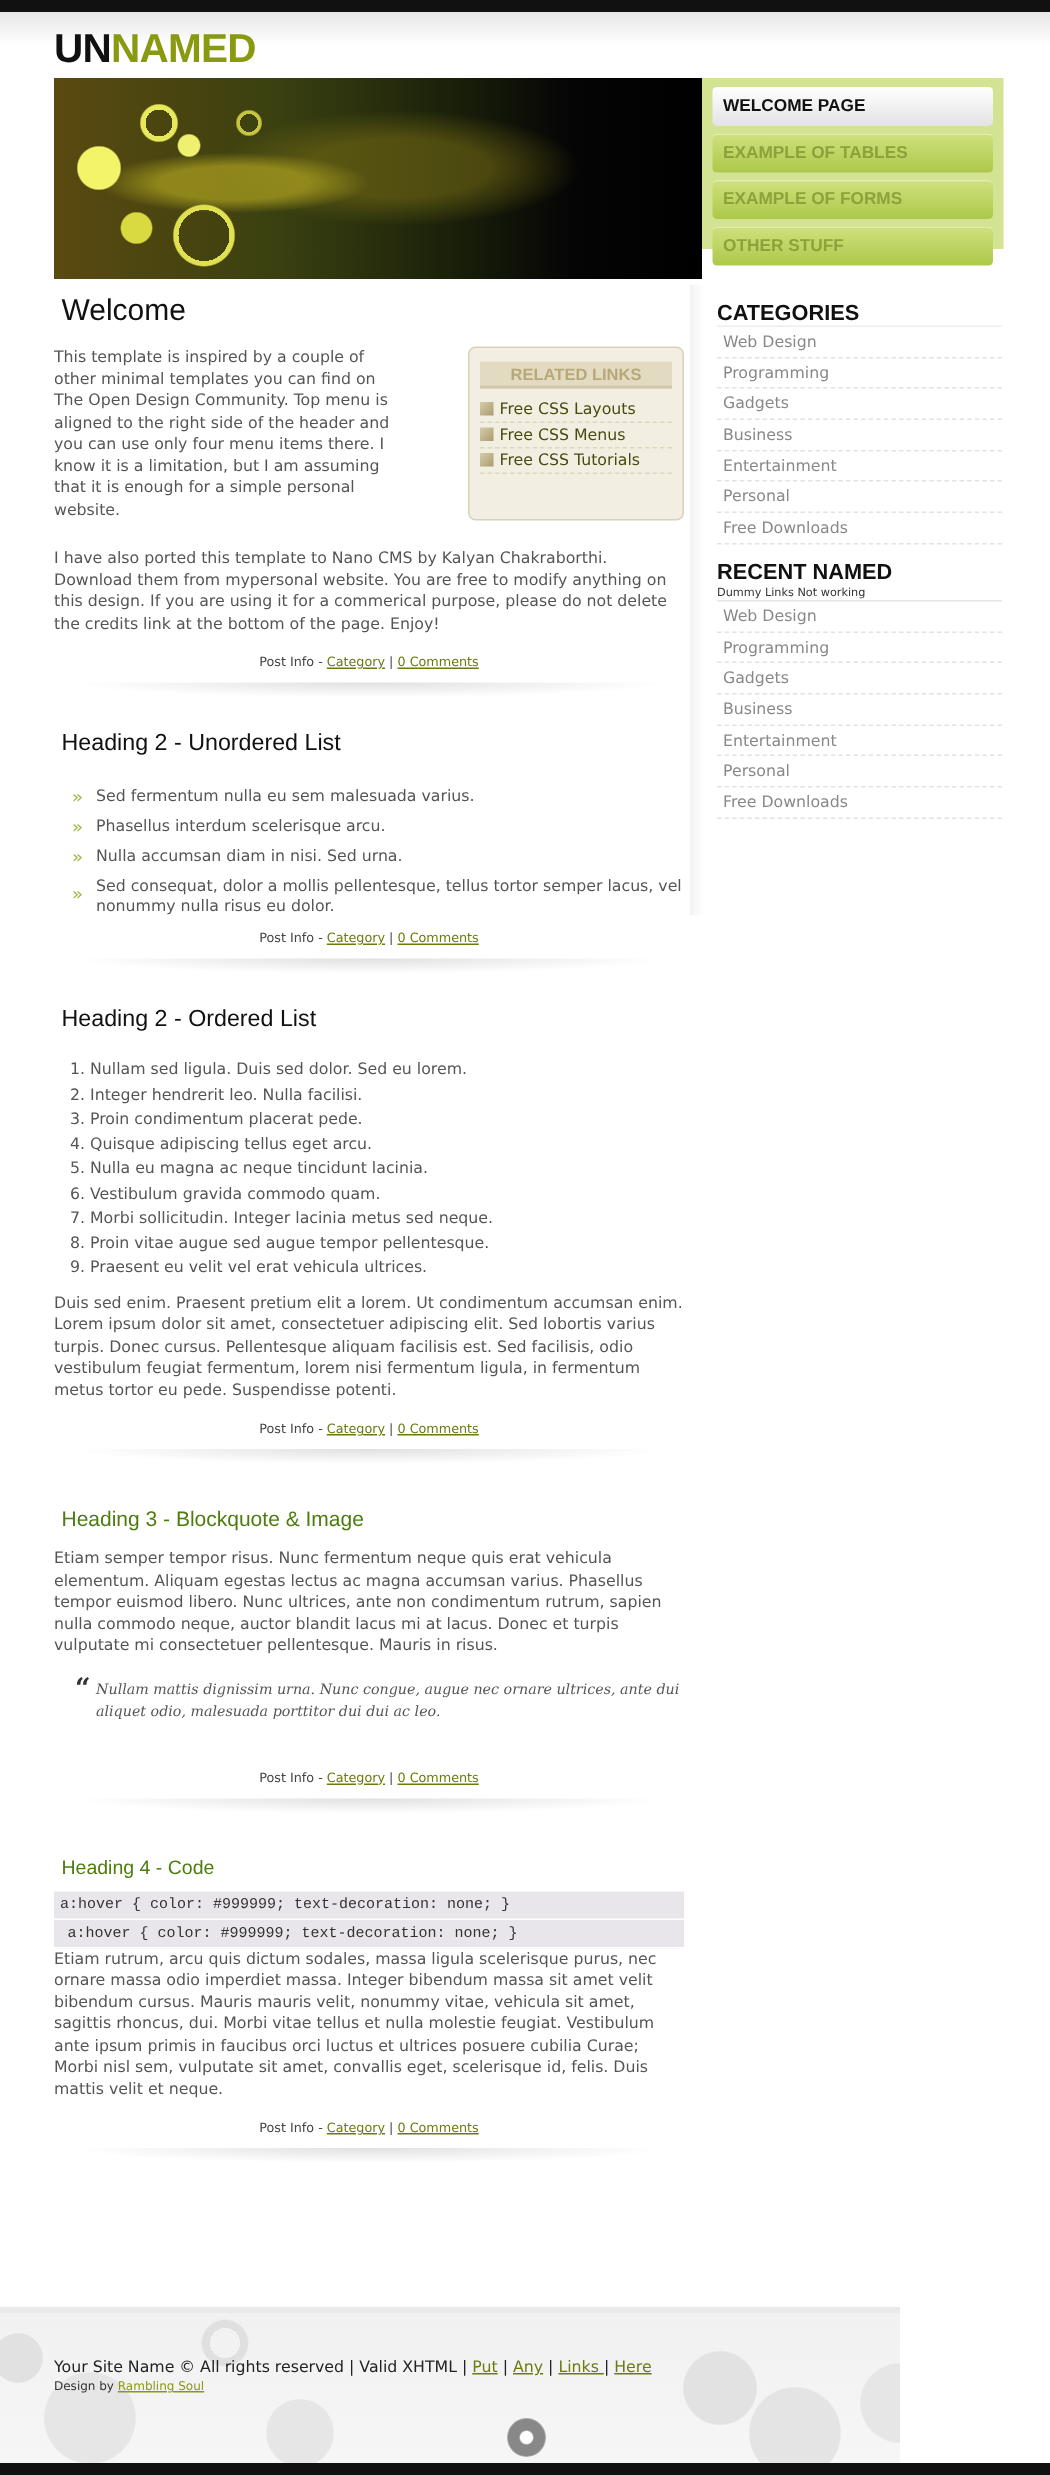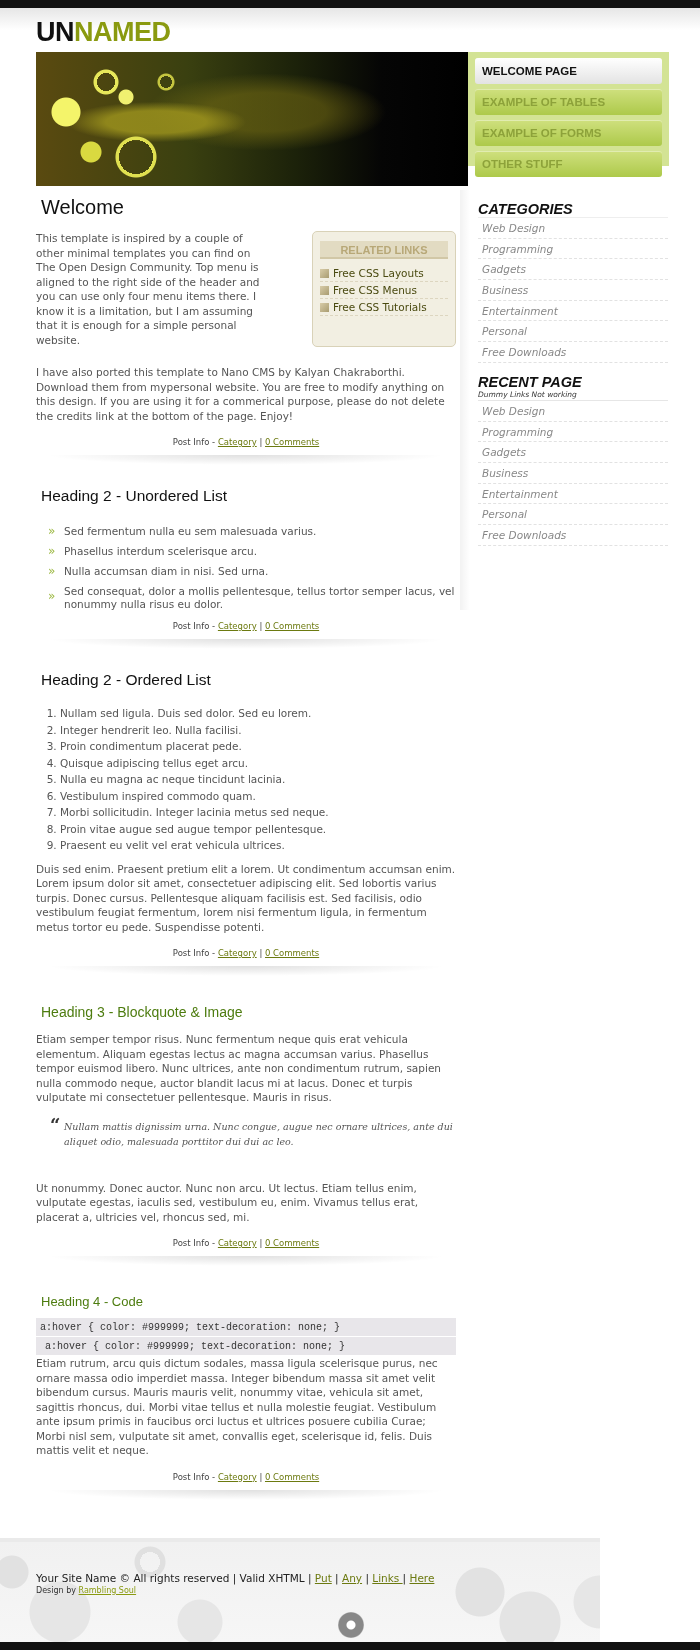--- a/index.html
+++ b/index.html
@@ -88,21 +88,21 @@
   ol.num { margin: 0 0 0 24px; }
   ol.num li { line-height: 16.5px; color: #555; }
 
   .quote { margin: 14px 0 32px 14px; position: relative; padding-left: 14px; }
   .quote .qm { position: absolute; left: 0; top: -4px; font-family: "DejaVu Serif", serif; font-weight: bold; font-size: 18px; color: #333; }
   .quote .qt { font-family: "DejaVu Serif", serif; font-style: italic; font-size: 9.5px; line-height: 15px; color: #555; }
 
   .code { background: #e8e6ea; font-family: "Liberation Mono", monospace; font-size: 10px; color: #333; height: 19px; line-height: 19px; padding-left: 4px; border-bottom: 1px solid #fff; }
   .code.indent { padding-left: 9px; }
 
-  .sidebar { position: absolute; left: 468px; top: 190px; width: 210px; font-style: italic; }
+  .sidebar { position: absolute; left: 468px; top: 190px; width: 210px; }
   .side-shadow { position: absolute; left: 460px; top: 190px; width: 10px; height: 420px; background: linear-gradient(90deg, rgba(0,0,0,.05), transparent); }
   .side-title { font-family: "Liberation Sans", sans-serif; font-weight: bold; font-size: 14.5px; color: #111; margin: 11px 0 0 10px; }
   .side-sub { font-size: 7.5px; color: #333; margin-left: 10px; border-bottom: 1px solid #e6e6e6; padding-bottom: 1px; width: 190px; }
   .side-list { margin-left: 10px; width: 190px; border-top: 1px solid #eee; }
   .side-list.no-top { border-top: none; }
   .side-item { font-size: 10.5px; color: #888; height: 20.7px; line-height: 20px; padding-left: 4px; border-bottom: 1px dashed #e2e2e2; }
 
   .footer {
     position: absolute; left: 0; top: 1538px; width: 600px; height: 104px;
     background:
@@ -178,40 +178,39 @@
   </section>
 
   <section class="post">
     <h2 style="font-size:15.5px;margin:0 0 16px 5px;">Heading 2 - Ordered List</h2>
     <ol class="num">
       <li>Nullam sed ligula. Duis sed dolor. Sed eu lorem.</li>
       <li>Integer hendrerit leo. Nulla facilisi.</li>
       <li>Proin condimentum placerat pede.</li>
       <li>Quisque adipiscing tellus eget arcu.</li>
       <li>Nulla eu magna ac neque tincidunt lacinia.</li>
-      <li>Vestibulum inspired commodo quam.</li>
+      <li>Vestibulum gravida commodo quam.</li>
       <li>Morbi sollicitudin. Integer lacinia metus sed neque.</li>
       <li>Proin vitae augue sed augue tempor pellentesque.</li>
       <li>Praesent eu velit vel erat vehicula ultrices.</li>
     </ol>
     <p style="margin-top:8px;">Duis sed enim. Praesent pretium elit a lorem. Ut condimentum accumsan enim. Lorem ipsum dolor sit amet, consectetuer adipiscing elit. Sed lobortis varius turpis. Donec cursus. Pellentesque aliquam facilisis est. Sed facilisis, odio vestibulum feugiat fermentum, lorem nisi fermentum ligula, in fermentum metus tortor eu pede. Suspendisse potenti.</p>
     <div class="post-info">
       <span>Post Info - </span><a>Category</a><span> | </span><a>0 Comments</a>
     </div>
     <div class="shadow"></div>
   </section>
 
   <section class="post">
     <h3>Heading 3 - Blockquote &amp; Image</h3>
     <p>Etiam semper tempor risus. Nunc fermentum neque quis erat vehicula elementum. Aliquam egestas lectus ac magna accumsan varius. Phasellus tempor euismod libero. Nunc ultrices, ante non condimentum rutrum, sapien nulla commodo neque, auctor blandit lacus mi at lacus. Donec et turpis vulputate mi consectetuer pellentesque. Mauris in risus.</p>
     <blockquote class="quote">
       <span class="qm">“</span>
       <div class="qt">Nullam mattis dignissim urna. Nunc congue, augue nec ornare ultrices, ante dui aliquet odio, malesuada porttitor dui dui ac leo.</div>
     </blockquote>
-    <p>Ut nonummy. Donec auctor. Nunc non arcu. Ut lectus. Etiam tellus enim, vulputate egestas, iaculis sed, vestibulum eu, enim. Vivamus tellus erat, placerat a, ultricies vel, rhoncus sed, mi.</p>
     <div class="post-info">
       <span>Post Info - </span><a>Category</a><span> | </span><a>0 Comments</a>
     </div>
     <div class="shadow"></div>
   </section>
 
   <section class="post">
     <h3 style="font-size:13px;margin-bottom:9px;">Heading 4 - Code</h3>
     <div class="code">a:hover { color: #999999; text-decoration: none; }</div>
     <div class="code indent">a:hover { color: #999999; text-decoration: none; }</div>
@@ -227,21 +226,21 @@
   <div class="side-title">CATEGORIES</div>
   <div class="side-list">
     <div class="side-item">Web Design</div>
     <div class="side-item">Programming</div>
     <div class="side-item">Gadgets</div>
     <div class="side-item">Business</div>
     <div class="side-item">Entertainment</div>
     <div class="side-item">Personal</div>
     <div class="side-item">Free Downloads</div>
   </div>
-  <div class="side-title" style="margin-top:11px;">RECENT PAGE</div>
+  <div class="side-title" style="margin-top:11px;">RECENT NAMED</div>
   <div class="side-sub">Dummy Links Not working</div>
   <div class="side-list no-top">
     <div class="side-item">Web Design</div>
     <div class="side-item">Programming</div>
     <div class="side-item">Gadgets</div>
     <div class="side-item">Business</div>
     <div class="side-item">Entertainment</div>
     <div class="side-item">Personal</div>
     <div class="side-item">Free Downloads</div>
   </div>

